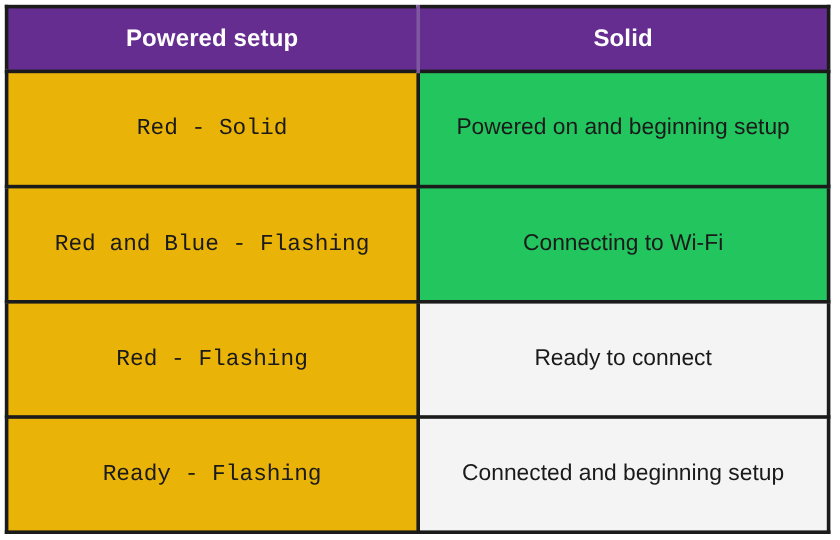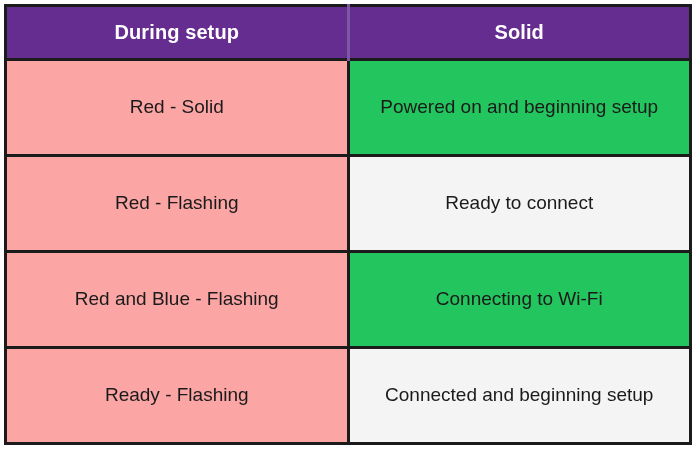--- a/index.html
+++ b/index.html
@@ -57,21 +57,22 @@
     border: 3px solid #1b1b1b;
     text-align: center;
     vertical-align: middle;
     font-size: 19px;
     line-height: 1.3;
     color: #1a1a1a;
     padding: 4px 6px;
   }
 
   td.cell-signal {
-    background: #fca5a5;
+    background: #eab308;
+    font-family: Liberation Mono, monospace;
   }
 
   td.cell-status-a {
     background: #22c55e;
   }
   td.cell-status-b {
     background: #F4F4F4;
   }
 
   .cell-text {
@@ -83,50 +84,50 @@
 
 <div class="table-wrap">
   <table class="status-table">
     <colgroup>
       <col class="col-left">
       <col class="col-right">
     </colgroup>
 
     <thead>
       <tr>
-        <th class="header-cell">During setup</th>
+        <th class="header-cell">Powered setup</th>
         <th class="header-cell">Solid</th>
       </tr>
     </thead>
 
     <tbody>
       <tr>
         <td class="cell cell-signal">
           <span class="cell-text">Red - Solid</span>
         </td>
         <td class="cell cell-status-a">
           <span class="cell-text">Powered on and beginning setup</span>
         </td>
       </tr>
 
       <tr>
         <td class="cell cell-signal">
-          <span class="cell-text">Red - Flashing</span>
+          <span class="cell-text">Red and Blue - Flashing</span>
         </td>
-        <td class="cell cell-status-b">
-          <span class="cell-text">Ready to connect</span>
+        <td class="cell cell-status-a">
+          <span class="cell-text">Connecting to Wi-Fi</span>
         </td>
       </tr>
 
       <tr>
         <td class="cell cell-signal">
-          <span class="cell-text">Red and Blue - Flashing</span>
+          <span class="cell-text">Red - Flashing</span>
         </td>
-        <td class="cell cell-status-a">
-          <span class="cell-text">Connecting to Wi-Fi</span>
+        <td class="cell cell-status-b">
+          <span class="cell-text">Ready to connect</span>
         </td>
       </tr>
 
       <tr>
         <td class="cell cell-signal">
           <span class="cell-text">Ready - Flashing</span>
         </td>
         <td class="cell cell-status-b">
           <span class="cell-text">Connected and beginning setup</span>
         </td>

